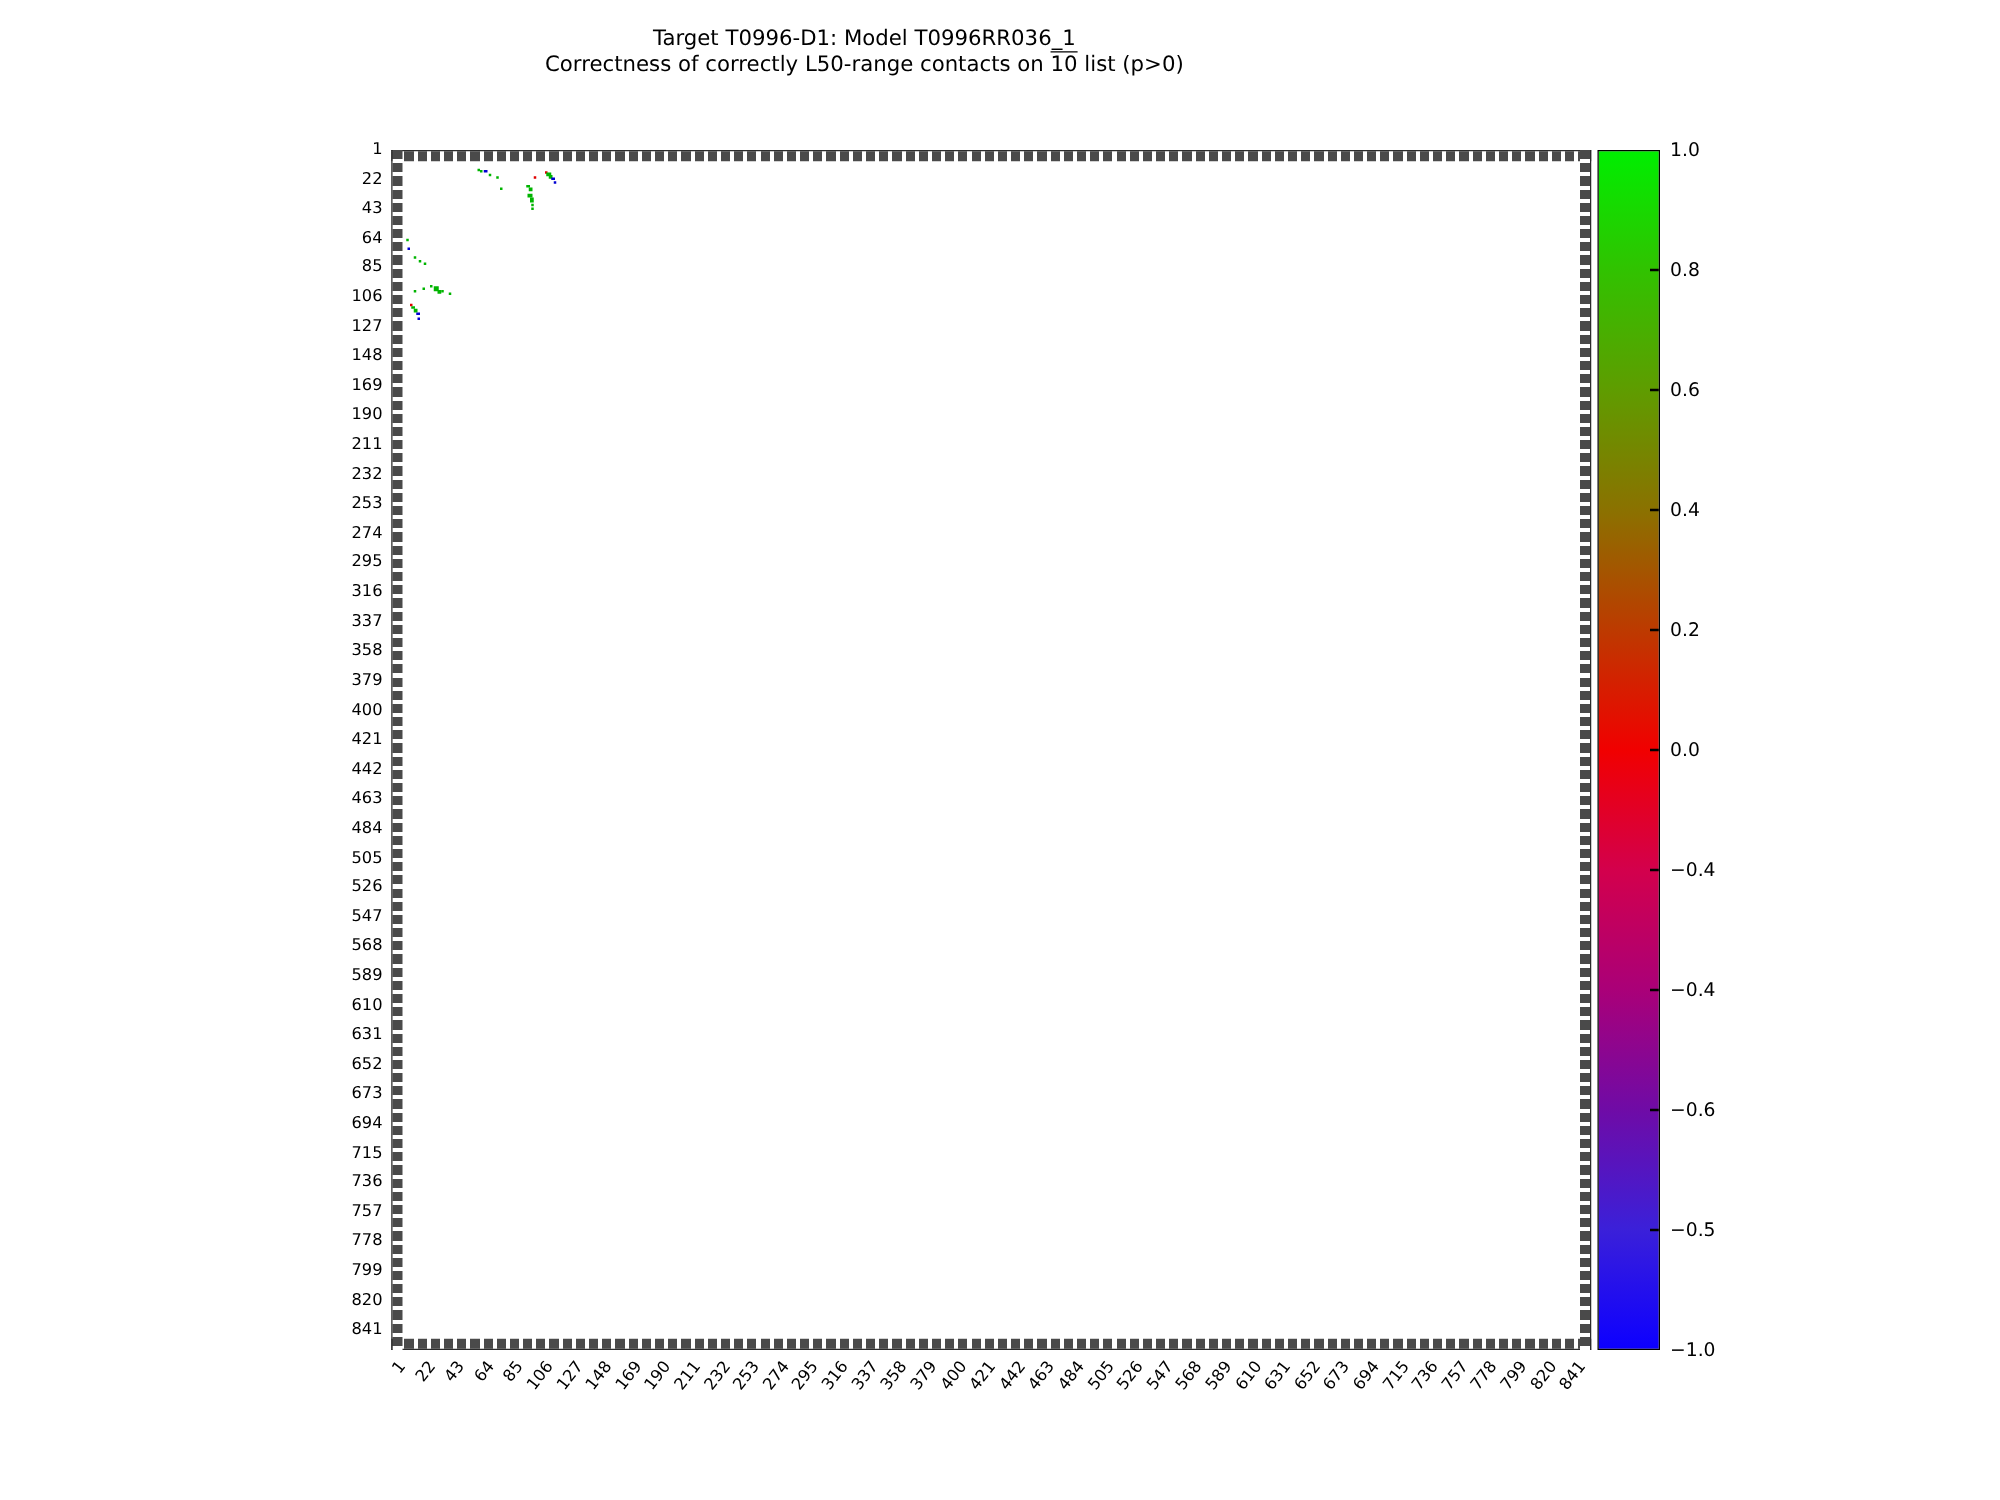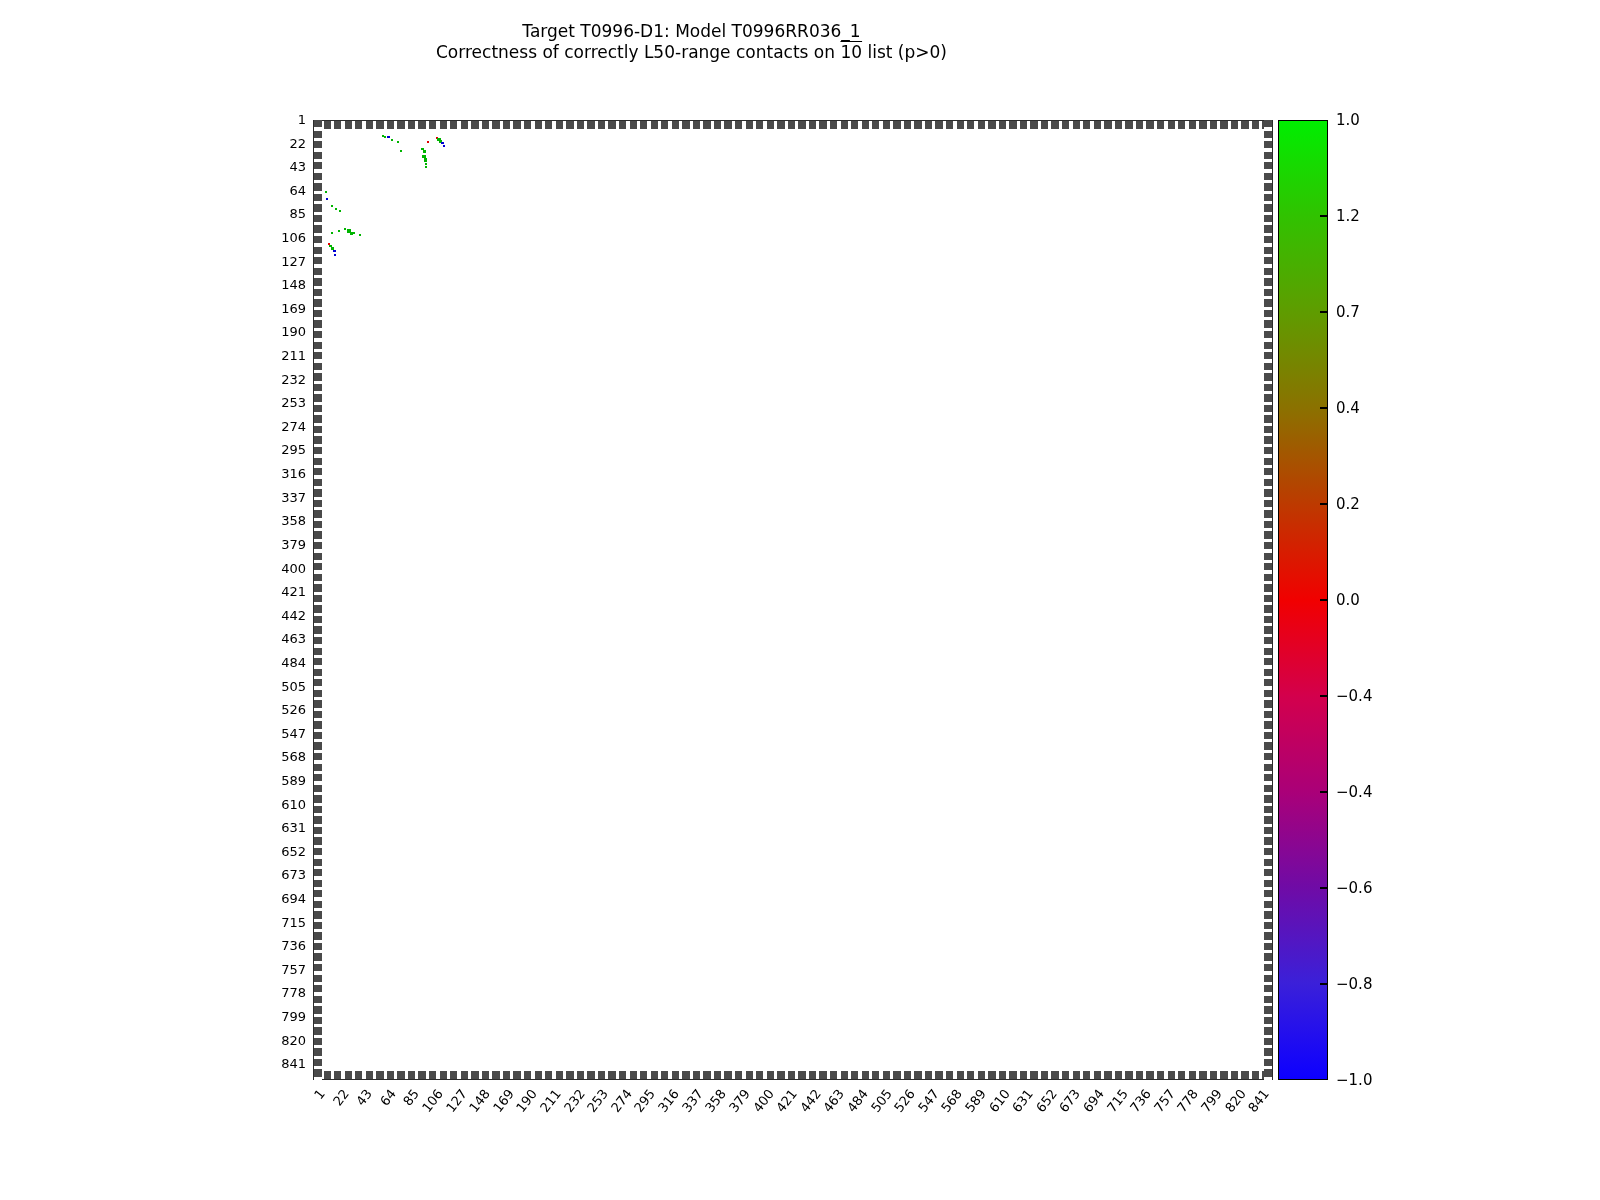--- a/index.html
+++ b/index.html
@@ -175,34 +175,34 @@
       <div class="xtick" style="left: 1122.84px; top: 1087px;">757</div>
       <div class="xtick" style="left: 1146.44px; top: 1087px;">778</div>
       <div class="xtick" style="left: 1170.05px; top: 1087px;">799</div>
       <div class="xtick" style="left: 1193.66px; top: 1087px;">820</div>
       <div class="xtick" style="left: 1217.26px; top: 1087px;">841</div>
     </div>
 
   <div class="cbar" id="cbar" style="background: linear-gradient(rgb(0, 238, 0) 0%, rgb(49, 194, 0) 10%, rgb(95, 156, 0) 20%, rgb(139, 113, 0) 30%, rgb(189, 58, 0) 40%, rgb(241, 0, 0) 50%, rgb(211, 0, 76) 60%, rgb(170, 0, 120) 70%, rgb(111, 11, 166) 80%, rgb(59, 32, 217) 90%, rgb(13, 0, 255) 100%);"></div>
   <div id="cbticks">
       <div class="cbticklabel" style="top: 110px;">1.0</div>
-      <div class="cbticklabel" style="top: 206px;">1.2</div>
+      <div class="cbticklabel" style="top: 206px;">0.8</div>
       <div class="cbtickmark" style="top: 215px;"></div>
-      <div class="cbticklabel" style="top: 302px;">0.7</div>
+      <div class="cbticklabel" style="top: 302px;">0.6</div>
       <div class="cbtickmark" style="top: 311px;"></div>
       <div class="cbticklabel" style="top: 398px;">0.4</div>
       <div class="cbtickmark" style="top: 407px;"></div>
       <div class="cbticklabel" style="top: 494px;">0.2</div>
       <div class="cbtickmark" style="top: 503px;"></div>
       <div class="cbticklabel" style="top: 590px;">0.0</div>
       <div class="cbtickmark" style="top: 599px;"></div>
       <div class="cbticklabel" style="top: 686px;">−0.4</div>
       <div class="cbtickmark" style="top: 695px;"></div>
       <div class="cbticklabel" style="top: 782px;">−0.4</div>
       <div class="cbtickmark" style="top: 791px;"></div>
       <div class="cbticklabel" style="top: 878px;">−0.6</div>
       <div class="cbtickmark" style="top: 887px;"></div>
-      <div class="cbticklabel" style="top: 974px;">−0.8</div>
+      <div class="cbticklabel" style="top: 974px;">−0.5</div>
       <div class="cbtickmark" style="top: 983px;"></div>
       <div class="cbticklabel" style="top: 1070px;">−1.0</div>
     </div>
 
 </div>
 
 </body></html>

